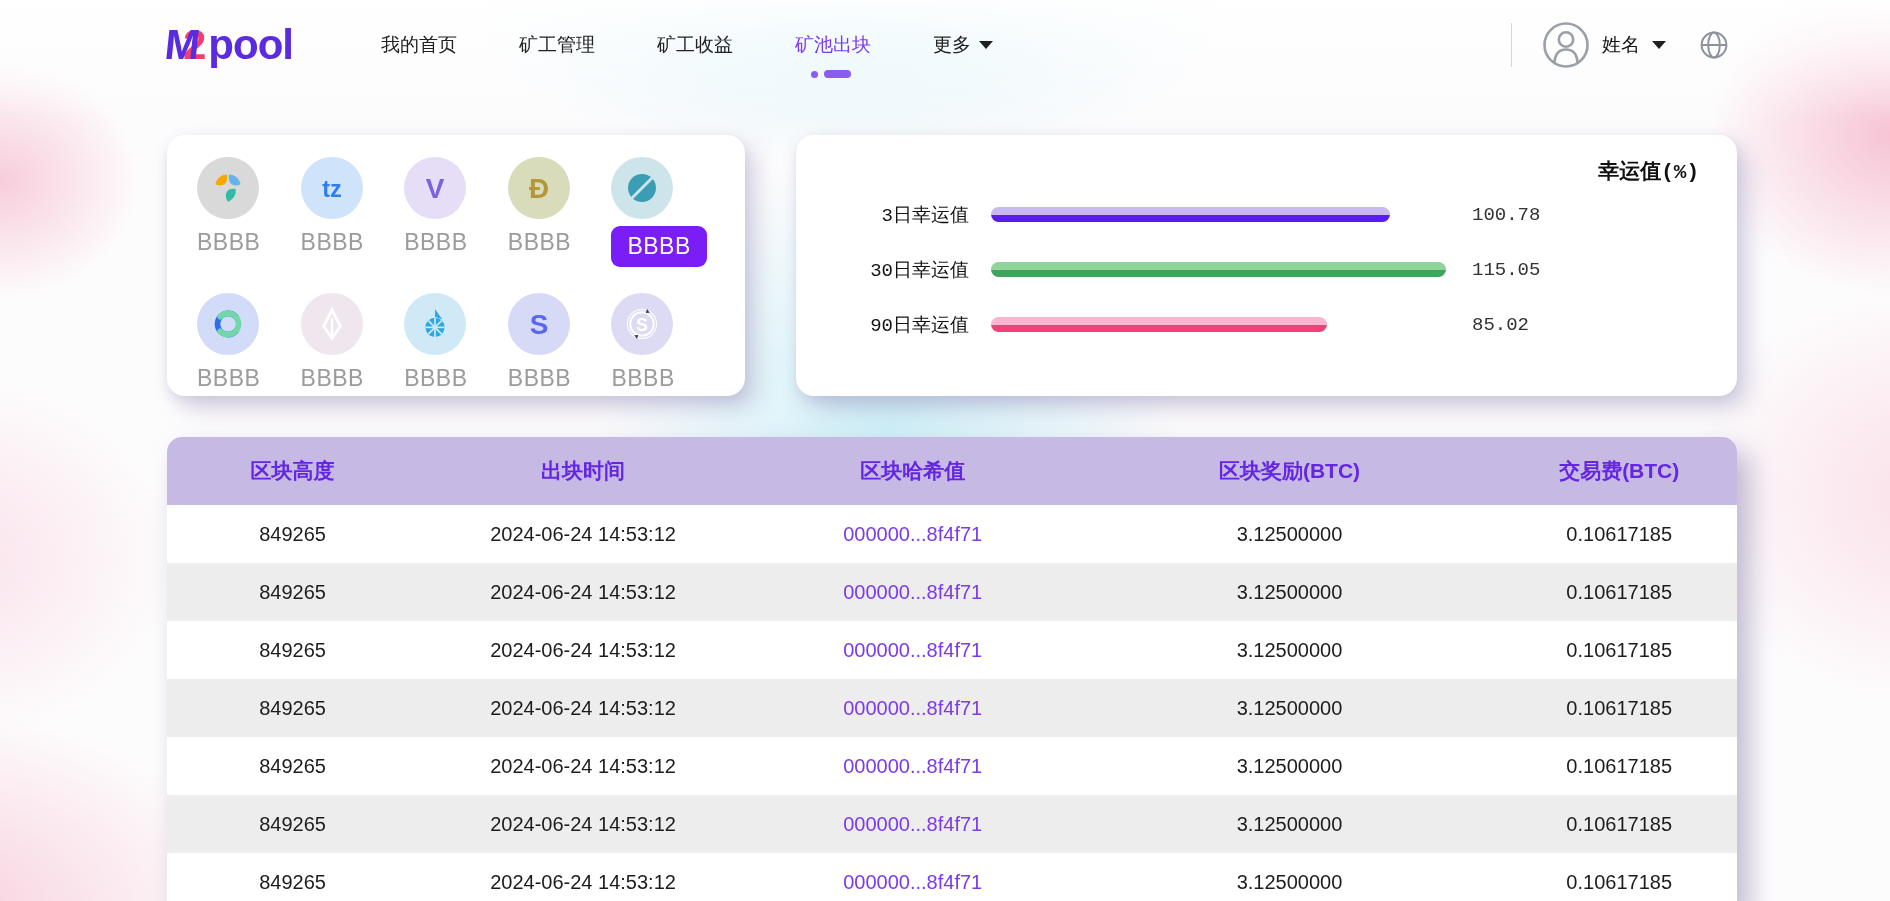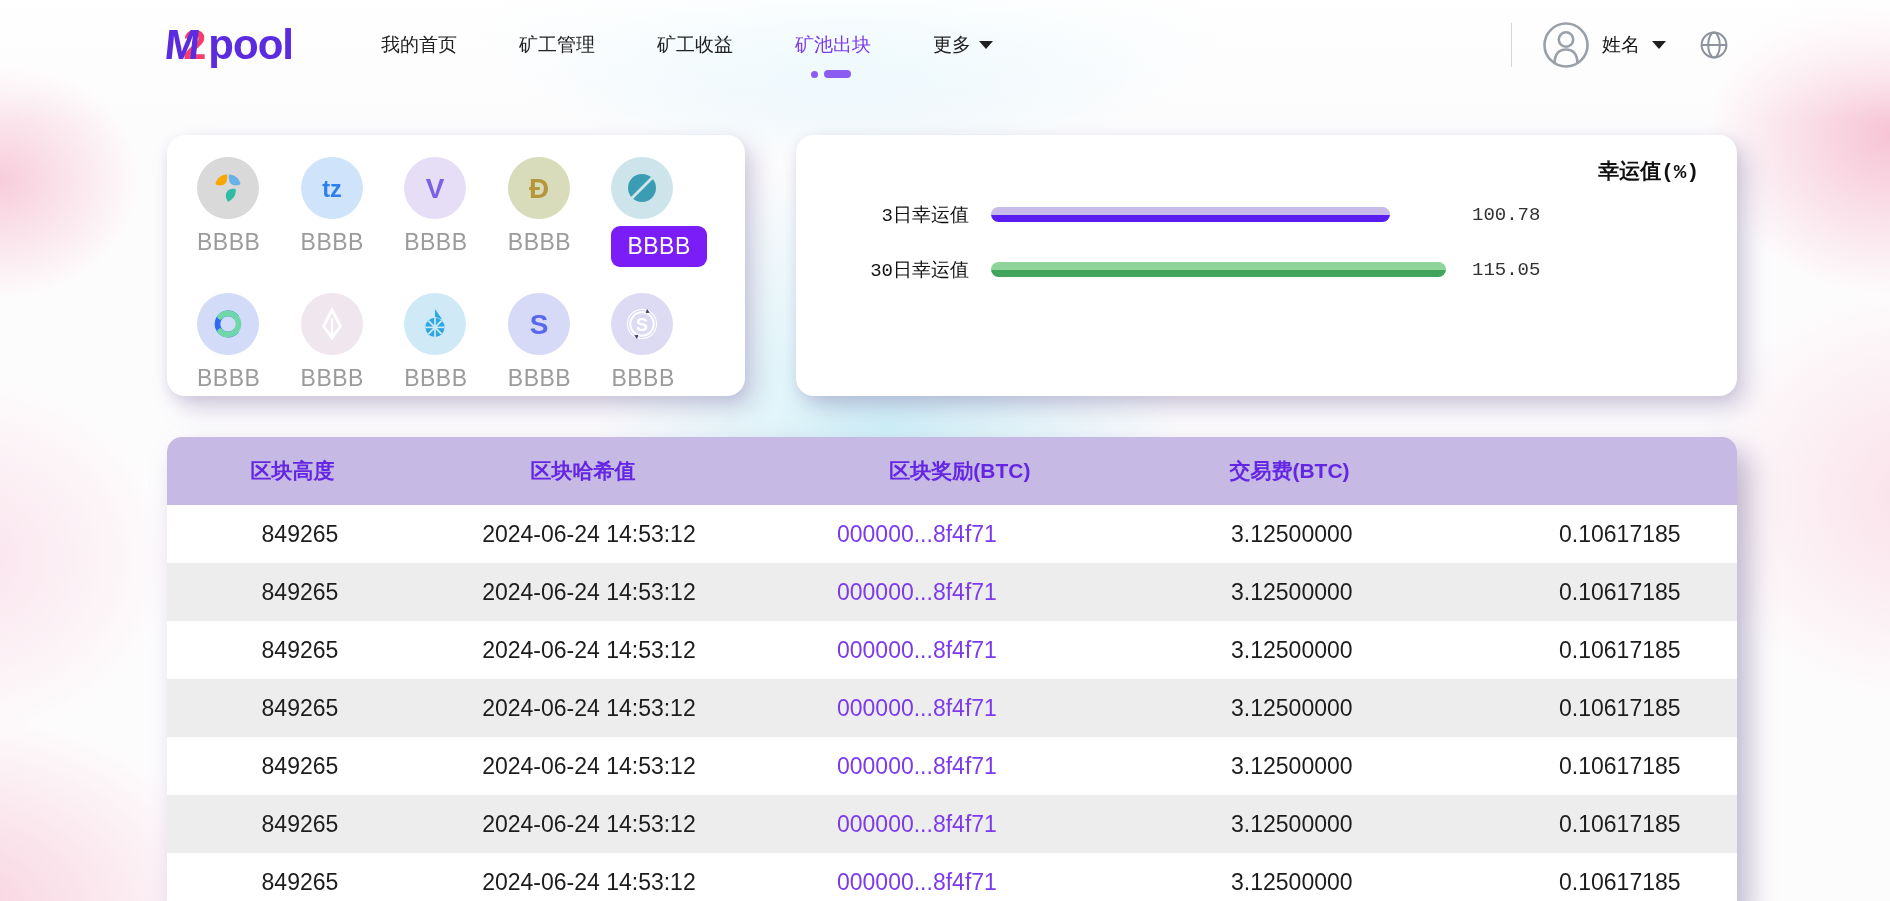--- a/index.html
+++ b/index.html
@@ -64,21 +64,21 @@
   .bar-label { width:150px; margin-right:22px; text-align:right; font-size:19px; color:#111; }
   .bar-track { width:455px; height:15px; position:relative; }
   .bar-fill { height:15px; border-radius:8px; }
   .bar-value { margin-left:26px; font-size:19px; color:#333; }
 
   
   .table-wrap { margin-top:41px; width:1570px; border-radius:15px 15px 0 0;
                 box-shadow:12px 14px 28px rgba(100,85,140,.40); background:#fff; }
   .t-header { display:flex; align-items:center; height:68px; background:#c6b9e4; border-radius:15px 15px 0 0;
               color:#6526e3; font-weight:bold; font-size:21px;margin-top:12px; }
-  .t-row { display:flex; align-items:center; height:58px; font-size:23px; background:#fff;padding-left:8px; }
+  .t-row { display:flex; align-items:center; height:58px; font-size:20px; background:#fff; }
   .t-row:nth-child(even) { background:#ededed; }
   .tc { text-align:center; }
   .c1 { width:16%; } .c2 { width:21%; } .c3 { width:21%; } .c4 { width:27%; } .c5 { width:15%; }
   .hash-link { color:#7c3aed; cursor:pointer; }
 </style>
 </head>
 <body>
 
 <header class="topbar">
   <div class="logo">
@@ -250,27 +250,35 @@
     </div>
     <div class="bar-value">100.78</div>
   </div>
           <div class="bar-row">
     <div class="bar-label">30日幸运值</div>
     <div class="bar-track">
       <div class="bar-fill" style="width: 100%; background: linear-gradient(rgb(143, 212, 154) 0px, rgb(143, 212, 154) 52%, rgb(65, 164, 93) 52%, rgb(65, 164, 93) 100%);"></div>
     </div>
     <div class="bar-value">115.05</div>
   </div>
+          <div class="bar-row">
+    <div class="bar-label">90日幸运值</div>
+    <div class="bar-track">
+      <div class="bar-fill" style="width: 73.8983%; background: linear-gradient(rgb(249, 182, 206) 0px, rgb(249, 182, 206) 52%, rgb(244, 63, 120) 52%, rgb(244, 63, 120) 100%);"></div>
+    </div>
+    <div class="bar-value">85.02</div>
+  </div>
         </div>
     </div>
   </section>
 
   <section class="table-wrap">
     <div class="t-header" id="t-header">
         <div class="tc c1">区块高度</div>
+        <div class="tc c2">出块时间</div>
         <div class="tc c3">区块哈希值</div>
         <div class="tc c4">区块奖励(BTC)</div>
         <div class="tc c5">交易费(BTC)</div>
       </div>
     <div id="t-body">
         <div class="t-row">
     <div class="tc c1">849265</div>
     <div class="tc c2">2024-06-24 14:53:12</div>
     <div class="tc c3"><span class="hash-link">000000...8f4f71</span></div>
     <div class="tc c4">3.12500000</div>

